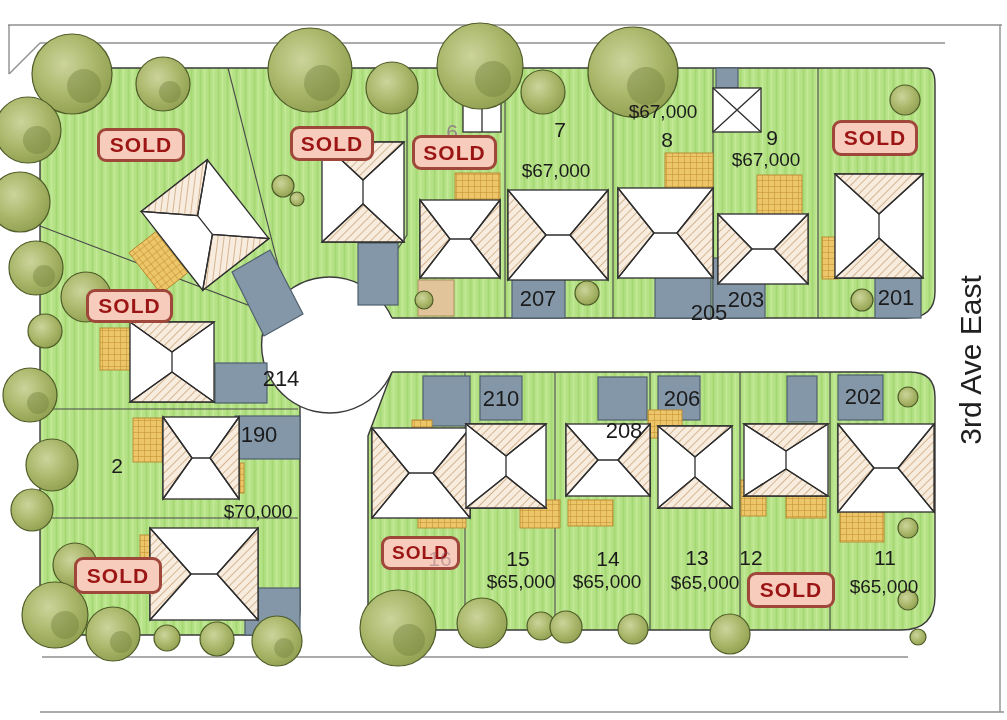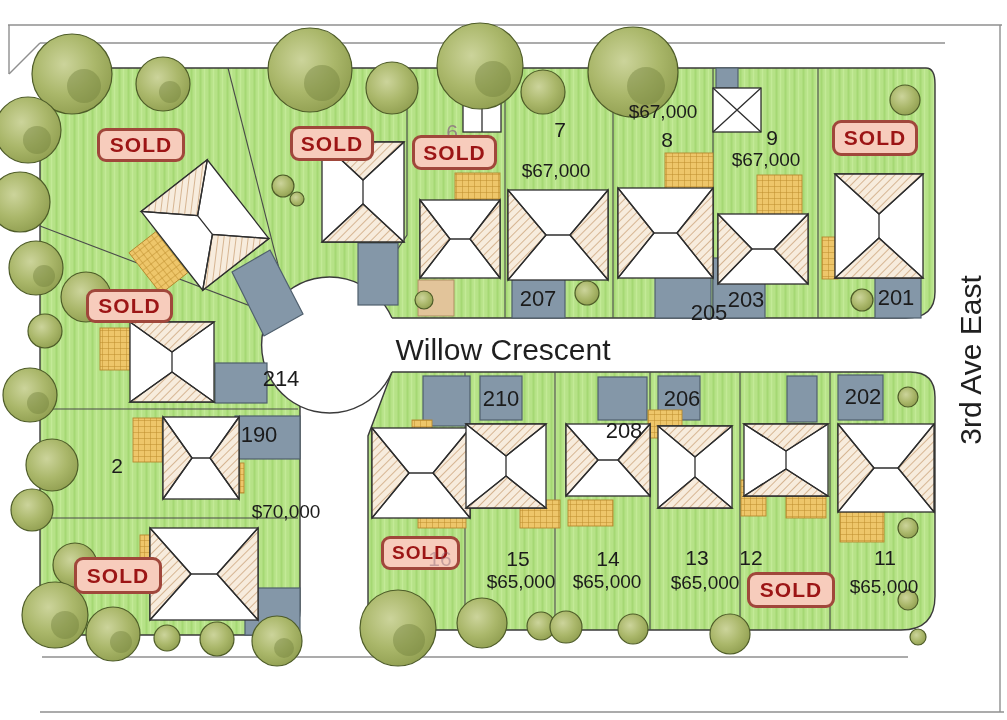--- a/index.html
+++ b/index.html
@@ -265,21 +265,20 @@
     <circle cx="424" cy="300" r="9" fill="url(#tg)"></circle>
     <circle cx="587" cy="293" r="12" fill="url(#tg)"></circle>
     <circle cx="862" cy="300" r="11" fill="url(#tg)"></circle>
     <circle cx="908" cy="397" r="10" fill="url(#tg)"></circle>
     <circle cx="908" cy="528" r="10" fill="url(#tg)"></circle>
     <circle cx="908" cy="600" r="10" fill="url(#tg)"></circle>
     <circle cx="918" cy="637" r="8" fill="url(#tg)"></circle>
   </g>
 </svg>
 
-  <div class="label street" style="left:503px;top:350px;">Willow Crescent</div>
   <div class="label street street-v" style="left:971px;top:360px;">3rd Ave East</div>
 
   <div class="label num faint" style="left:452px;top:131px;">6</div>
   <div class="label num faint-over" style="left:427px;top:558px;">16</div>
 
   <div class="sold" style="left:97px;top:128px;width:88px;height:34px;">SOLD</div>
   <div class="sold" style="left:290px;top:126px;width:84px;height:35px;">SOLD</div>
   <div class="sold" style="left:412px;top:135px;width:85px;height:35px;">SOLD</div>
   <div class="sold" style="left:832px;top:120px;width:86px;height:36px;">SOLD</div>
   <div class="sold" style="left:86px;top:289px;width:87px;height:34px;">SOLD</div>
@@ -293,21 +292,21 @@
   <div class="label num" style="left:117px;top:465px;">2</div>
   <div class="label num" style="left:518px;top:558px;">15</div>
   <div class="label num" style="left:608px;top:558px;">14</div>
   <div class="label num" style="left:697px;top:557px;text-align:center;">13</div>
   <div class="label num" style="left:751px;top:557px;">12</div>
   <div class="label num" style="left:885px;top:557px;">11</div>
 
   <div class="label price" style="left:556px;top:170px;">$67,000</div>
   <div class="label price" style="left:663px;top:111px;">$67,000</div>
   <div class="label price" style="left:766px;top:159px;">$67,000</div>
-  <div class="label price" style="left:258px;top:511px;margin-left:28px;">$70,000</div>
+  <div class="label price" style="left:258px;top:511px;">$70,000</div>
   <div class="label price" style="left:521px;top:581px;">$65,000</div>
   <div class="label price" style="left:607px;top:581px;">$65,000</div>
   <div class="label price" style="left:705px;top:582px;">$65,000</div>
   <div class="label price" style="left:884px;top:586px;">$65,000</div>
 
   <div class="label hnum" style="left:538px;top:299px;">207</div>
   <div class="label hnum" style="left:688px;top:313px;margin-left:21px;">205</div>
   <div class="label hnum" style="left:746px;top:300px;">203</div>
   <div class="label hnum" style="left:896px;top:298px;">201</div>
   <div class="label hnum" style="left:240px;top:379px;margin-left:41px;">214</div>

